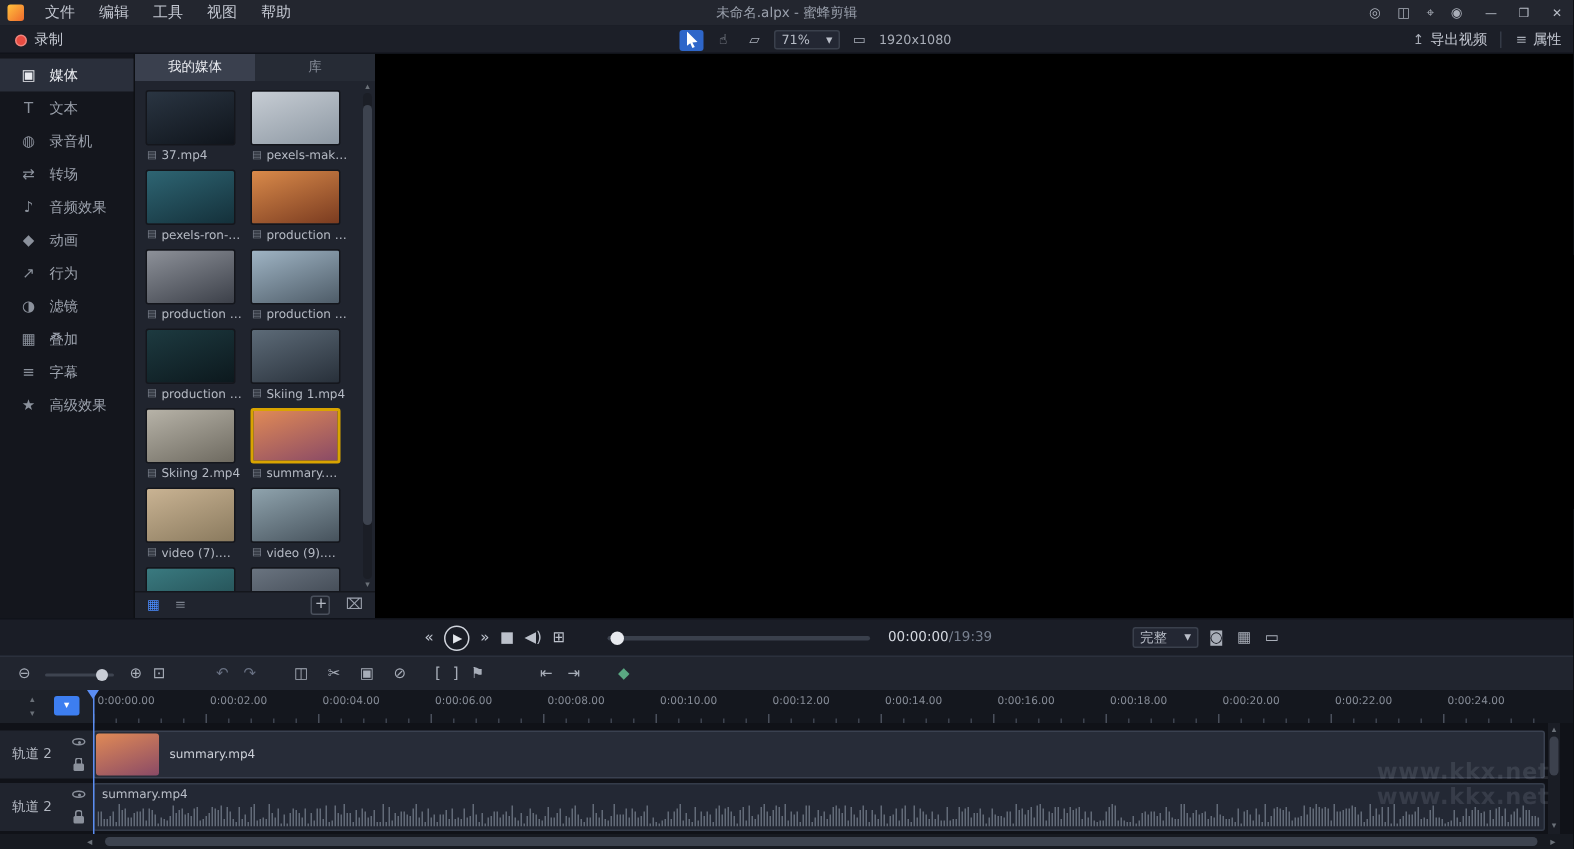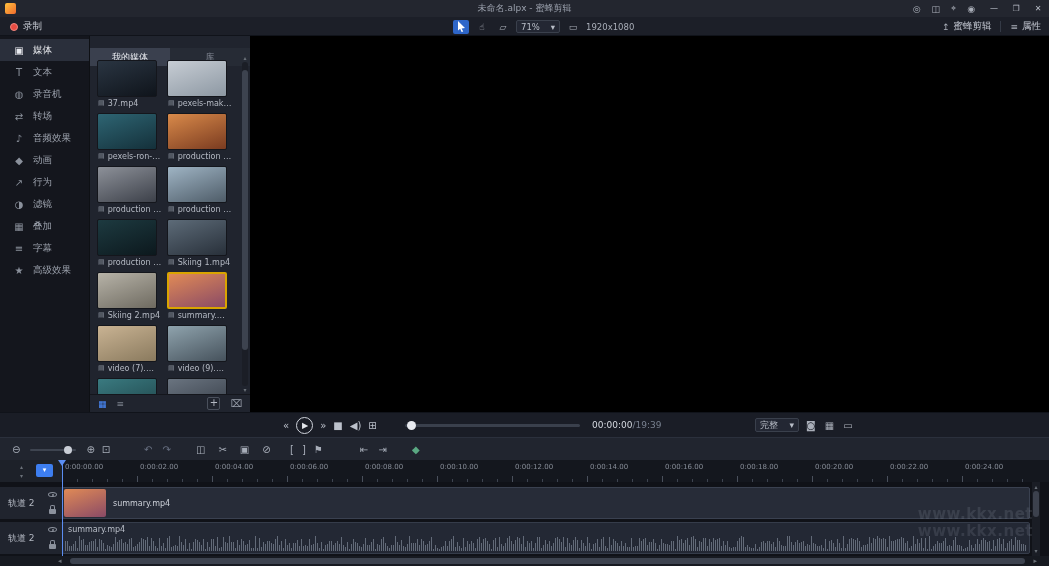--- a/index.html
+++ b/index.html
@@ -35,21 +35,21 @@
 
   
   .sidebar{position:absolute;top:36px;left:0;width:90px;bottom:154px;background:#14161d;border-right:1px solid #0e1014;padding-top:3px;}
   .sb-item{height:22px;display:flex;align-items:center;gap:8px;padding-left:13px;font-size:9.5px;color:#9ca2ad;}
   .sb-item.active{background:#2a2f3b;color:#eceef2;}
   .sb-icon{width:12px;text-align:center;font-size:10px;color:#8b919c;flex:none;}
   .sb-item.active .sb-icon{color:#e8eaef;}
 
   
   .media-panel{position:absolute;top:36px;left:90px;width:160px;bottom:154px;background:#20242e;}
-  .mp-tabs{position:absolute;top:0;left:0;right:0;height:18px;display:flex;margin-top:12px;}
+  .mp-tabs{position:absolute;top:0;left:0;right:0;height:18px;display:flex;}
   .mp-tab{flex:1;text-align:center;font-size:9px;line-height:18px;background:#262b35;color:#868c98;}
   .mp-tab.active{background:#3a404e;color:#e8eaef;}
   #media-grid{position:absolute;top:18px;left:0;right:9px;bottom:18px;overflow:hidden;padding:6px 0 0 7px;display:flex;flex-wrap:wrap;align-content:flex-start;}
   .media-item{width:68px;margin:0 2px 4px 0;}
   .thumb{width:60px;height:37px;border:1px solid #14161c;border-radius:2px;}
   .thumb.selected{border:2px solid #d9a400;}
   .mlabel{display:flex;align-items:center;gap:3px;height:12px;padding-left:1px;}
   .micon{font-size:7px;color:#7f8591;}
   .mname{font-size:8px;color:#b5bac4;white-space:nowrap;overflow:hidden;text-overflow:ellipsis;max-width:54px;}
   .mp-scroll{position:absolute;top:26px;right:2px;width:6px;bottom:26px;background:#1b1e26;border-radius:3px;}
@@ -130,20 +130,31 @@
   .hs-right{position:absolute;right:12px;top:0;font-size:7px;line-height:10px;color:#6a7078;}
   .hs-thumb{position:absolute;left:70px;right:24px;top:2px;height:6px;background:#3d434f;border-radius:3px;}
 </style>
 </head>
 <body>
 
 <div class="app">
 
   <div class="titlebar">
     <div class="logo"></div>
+    <nav id="menubar">
+  <span class="menu-item">文件</span>
+
+  <span class="menu-item">编辑</span>
+
+  <span class="menu-item">工具</span>
+
+  <span class="menu-item">视图</span>
+
+  <span class="menu-item">帮助</span>
+</nav>
     <span class="win-title">未命名.alpx - 蜜蜂剪辑</span>
     <div class="tb-icons">
       <span>◎</span>
       <span>◫</span>
       <span>⌖</span>
       <span>◉</span>
     </div>
     <div class="win-controls">
       <span class="win-btn">—</span>
       <span class="win-btn">❐</span>
@@ -173,21 +184,21 @@
         <span>▾</span>
       </div>
       <span class="tool-btn">
           <span>▭</span>
         </span>
       <span class="res-label">1920x1080</span>
     </div>
     <div class="right-tools">
       <span class="rt-btn">
         <span class="rt-ic">↥</span>
-        <span>蜜蜂剪辑</span>
+        <span>导出视频</span>
       </span>
       <span class="vsep"></span>
       <span class="rt-btn">
         <span class="rt-ic">≡</span>
         <span>属性</span>
       </span>
     </div>
   </div>
 
   <div class="sidebar">

